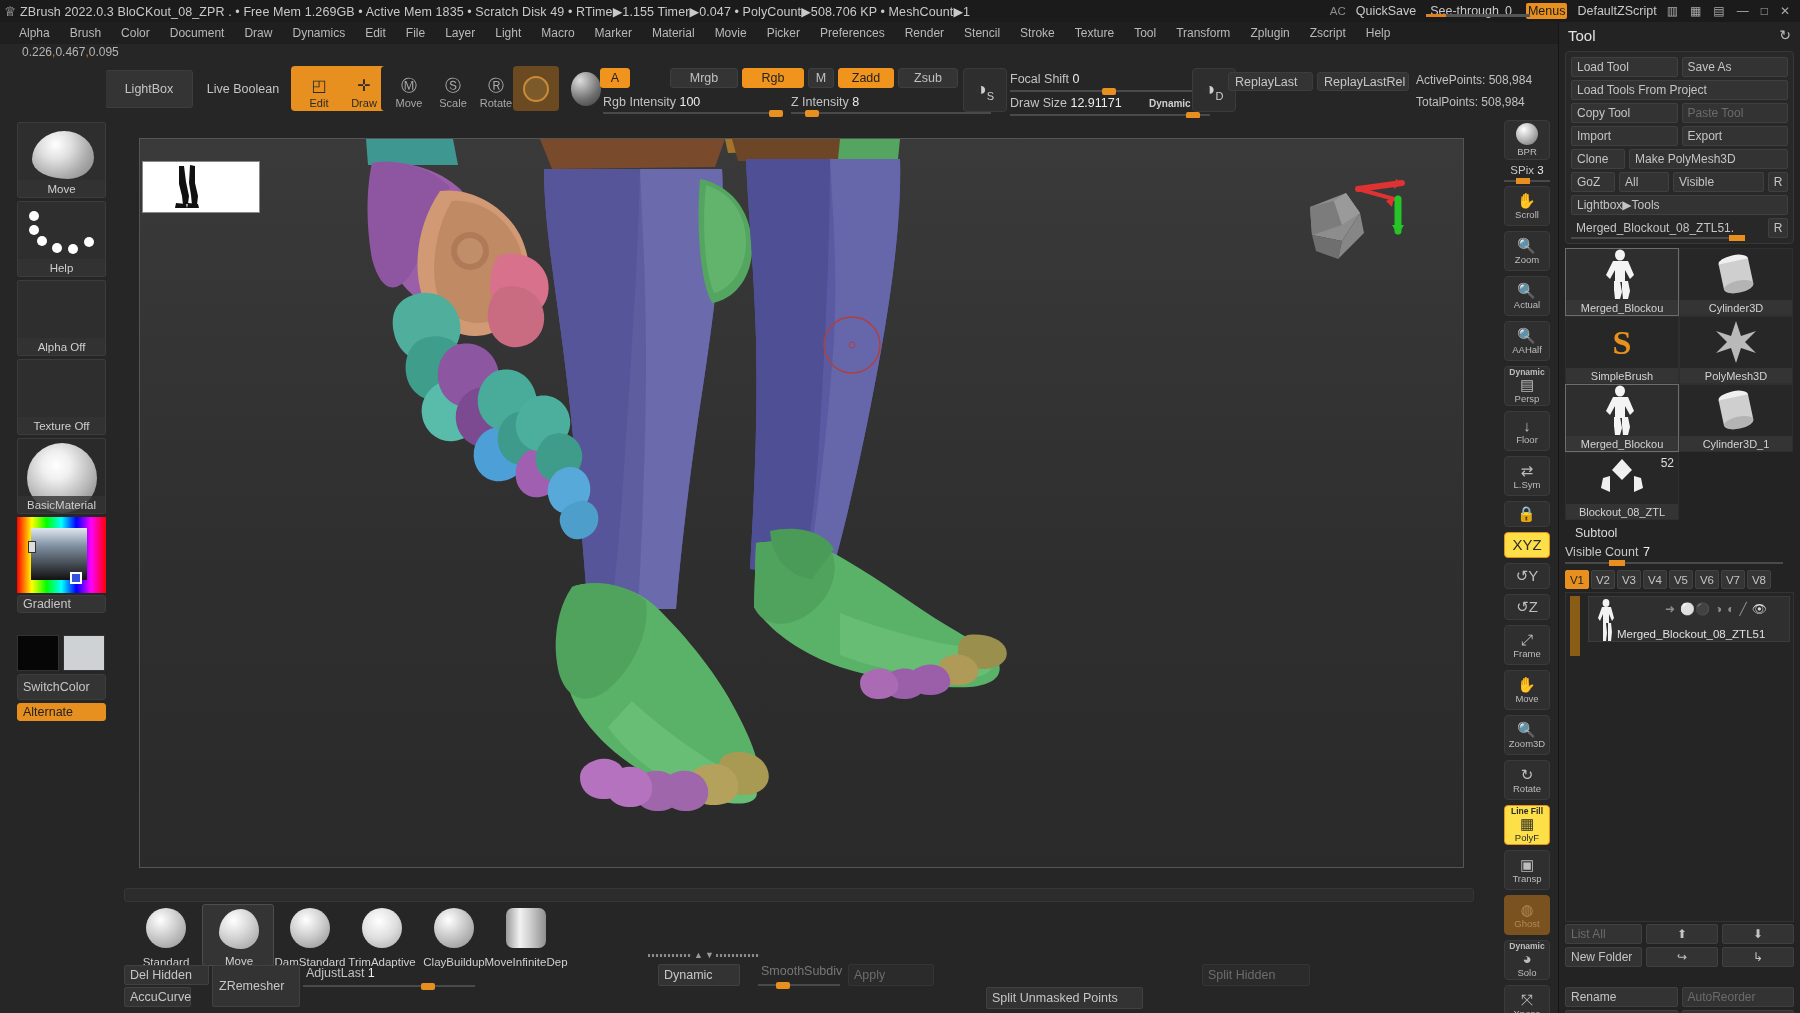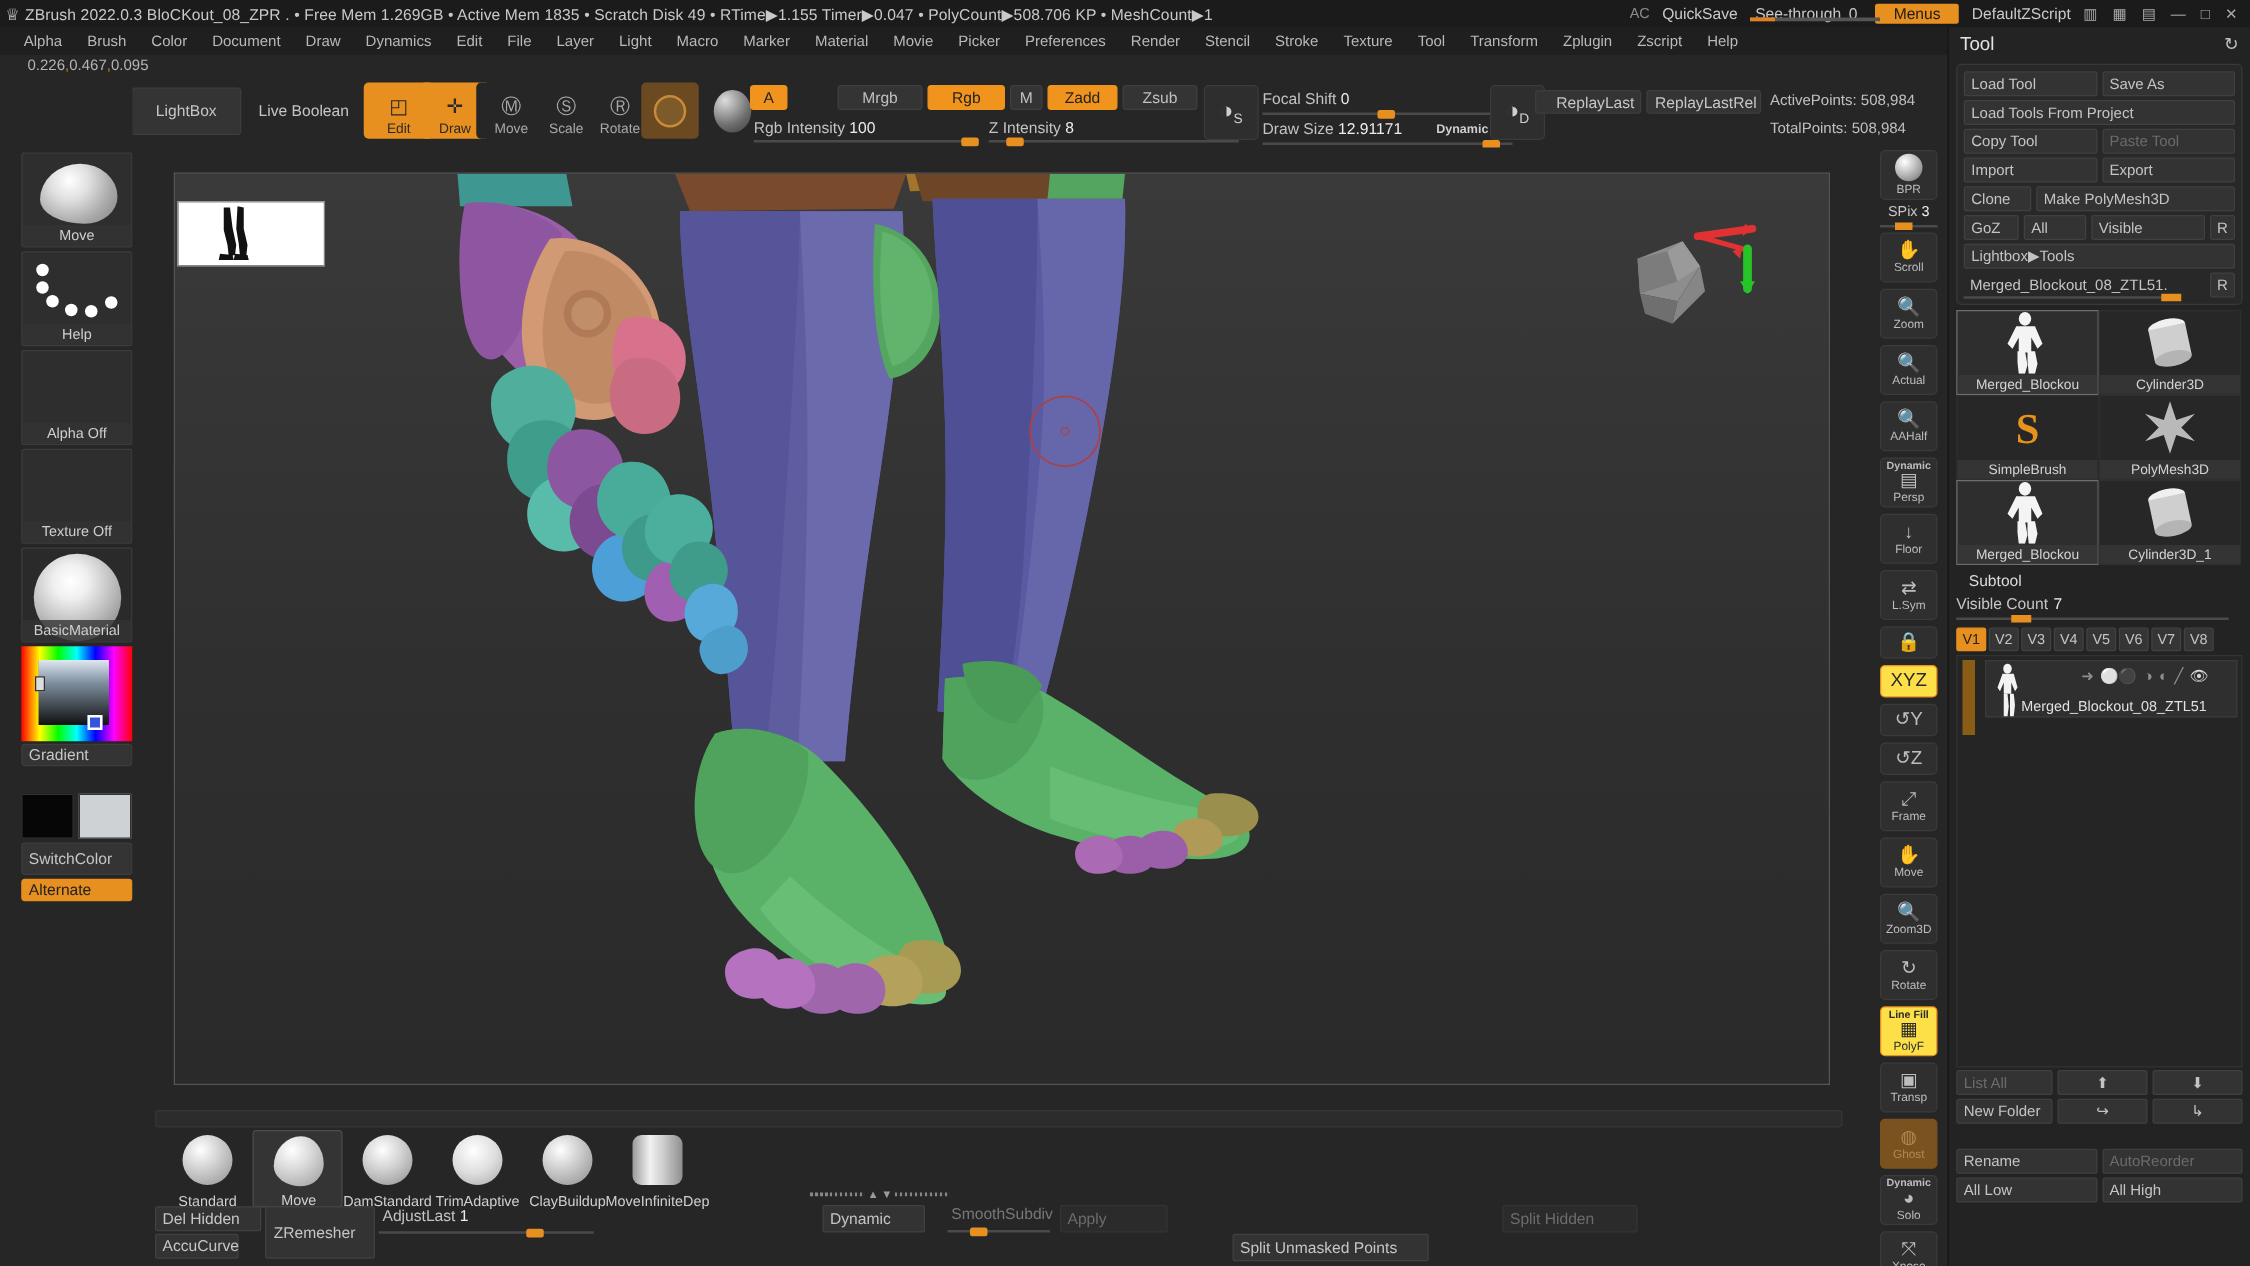--- a/index.html
+++ b/index.html
@@ -15,21 +15,21 @@
   
   .titlebar{ position:absolute; left:0; top:0; width:1800px; height:22px;
      background:#1b1b1b; display:flex; align-items:center; font-size:12.5px; color:#c9c9c9;}
   .tb-icon{ width:20px; text-align:center; font-size:13px; color:#ddd;}
   .tb-text{ white-space:nowrap; letter-spacing:0.1px;}
   .tb-right{ position:absolute; right:4px; top:0; height:22px; display:flex; align-items:center; gap:10px; font-size:12.5px;}
   .tb-ac{ color:#8d8d8d; font-size:11.5px;}
   .seethru{ position:relative; display:flex; align-items:center; gap:6px; padding:0 4px;}
   .seethru .track{ position:absolute; left:0; bottom:1px; width:104px; height:3px; background:#555;}
   .seethru .fill{ position:absolute; left:0; bottom:1px; width:20px; height:3px; background:#e08020;}
-  .menus-btn{ background:#e7901f; color:#1c1c1c; padding:1px 15px; border-radius:2px; font-size:12.5px;}
+  .menus-btn{ background:#e7901f; color:#1c1c1c; padding:1px 2px; border-radius:2px; font-size:12.5px;}
   .winbtns{ display:flex; gap:12px; font-size:12px; color:#aaa; padding-right:6px;}
 
   
   .menubar{ position:absolute; left:0; top:22px; width:1800px; height:22px; background:#1f1f1f;
      display:flex; align-items:center; padding-left:10px; gap:2px;}
   .menubar .mi{ font-size:12px; color:#b9b9b9; padding:2px 9px; border-radius:2px;}
 
   
   .coord{ position:absolute; left:22px; top:45px; font-size:12px; color:#b5b5b5;}
   .coord .c{ color:#d07a1c;}
@@ -271,21 +271,21 @@
     </div>
     <div class="sl-track" style="left:1010px;top:52px;width:200px;">
       <div class="sl-knob" style="left:176px;"></div>
     </div>
     <div style="position:absolute;left:1149px;top:36px;font-size:10px;font-weight:bold;color:#cfcfcf;">Dynamic</div>
 
     <div style="position:absolute;left:1192px;top:6px;width:44px;height:44px;background:#2e2e2e;border:1px solid #3b3b3b;border-radius:4px;display:flex;align-items:center;justify-content:center;">
       <span style="font-size:18px;color:#cfcfcf;">◑<sub style="font-size:11px;">D</sub></span>
     </div>
 
-    <div class="btn" style="position:absolute;left:1228px;top:10px;width:85px;height:19px;justify-content:flex-start;padding-left:16px;">ReplayLast</div>
+    <div class="btn" style="position:absolute;left:1228px;top:10px;width:85px;height:19px;justify-content:flex-start;padding-left:6px;">ReplayLast</div>
     <div class="btn" style="position:absolute;left:1317px;top:10px;width:92px;height:19px;justify-content:flex-start;padding-left:6px;">ReplayLastRel</div>
 
     <div class="pts" style="left:1416px;top:11px;">ActivePoints: 508,984</div>
     <div class="pts" style="left:1416px;top:33px;">TotalPoints: 508,984</div>
   </div>
 
   <div class="strip">
     <div class="arrowtab" style="top:460px;">▶</div>
     <div class="arrowtab" style="top:475px;">◀</div>
     <div style="position:absolute;left:4px;top:490px;width:6px;height:120px;background:#3a3a3a;"></div>
@@ -768,20 +768,31 @@
           <div style="position:absolute;left:0;top:2px;width:100%;height:46px;display:flex;align-items:center;justify-content:center;">
             <svg width="48" height="48" viewBox="0 0 48 48">
               <g transform="rotate(-12 24 24)">
                 <ellipse cx="24" cy="11" rx="15" ry="6" fill="#f0f0f0"></ellipse>
                 <rect x="9" y="11" width="30" height="26" fill="#cfcfcf"></rect>
                 <ellipse cx="24" cy="37" rx="15" ry="6" fill="#b4b4b4"></ellipse>
               </g>
             </svg>
           </div>
           <div class="tcap">Cylinder3D_1</div>
+        </div>
+        <div class="tcell">
+          <div style="position:absolute;left:0;top:2px;width:100%;height:46px;display:flex;align-items:center;justify-content:center;">
+            <svg width="52" height="44" viewBox="0 0 52 44">
+              <polygon points="26,3 36,14 26,24 16,14" fill="#f0f0f0"></polygon>
+              <polygon points="7,22 14,20 14,36 5,32" fill="#f0f0f0"></polygon>
+              <polygon points="45,22 38,20 38,36 47,32" fill="#f0f0f0"></polygon>
+            </svg>
+          </div>
+          <div class="tbadge">52</div>
+          <div class="tcap">Blockout_08_ZTL</div>
         </div>
       </div>
 
     <div style="margin-top:4px;">
       <div style="padding:2px 0 2px 16px;font-size:12.5px;color:#dcdcdc;">Subtool</div>
       <div style="position:relative;margin:0 6px;">
         <span style="font-size:12.5px;color:#c7c7c7;">Visible Count</span>
         <span style="font-size:12.5px;color:#efefef;">7</span>
         <div style="position:absolute;left:0;bottom:-4px;width:218px;height:2px;background:#4a4a4a;"></div>
         <div style="position:absolute;left:44px;bottom:-6px;width:16px;height:6px;background:#e7901f;"></div>

